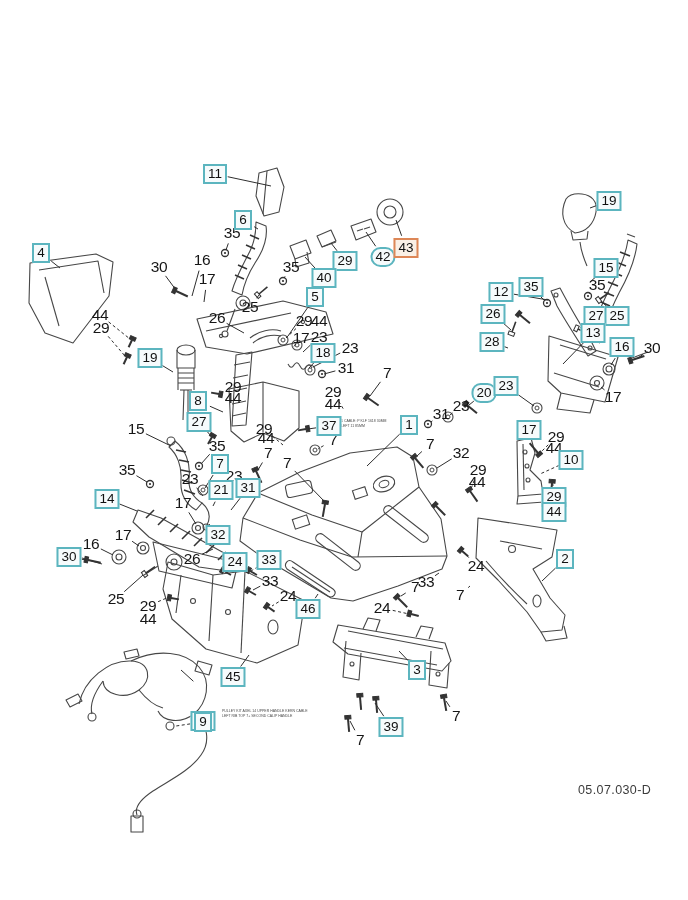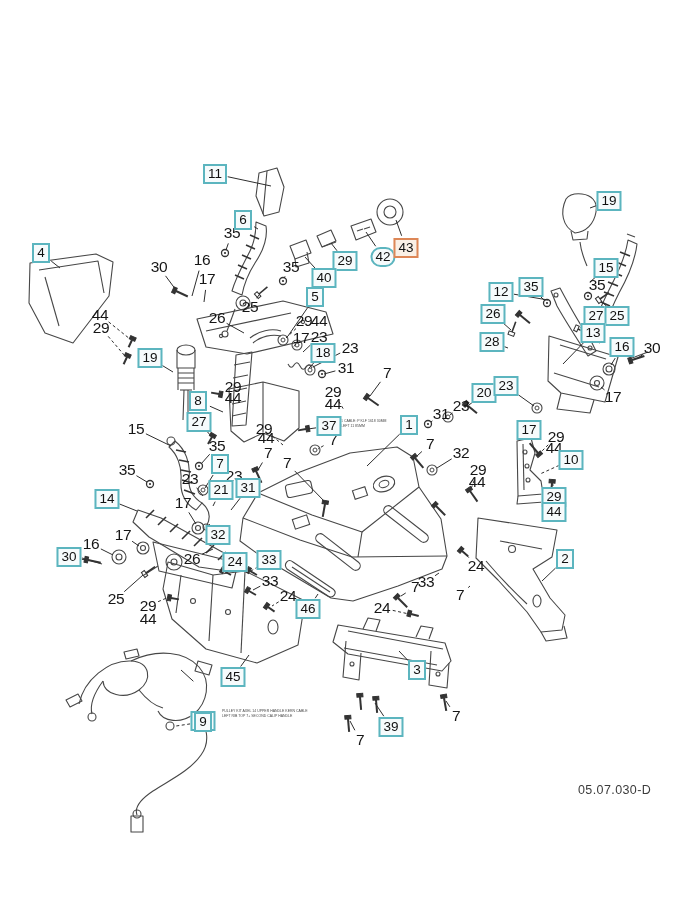--- a/index.html
+++ b/index.html
@@ -513,21 +513,21 @@
     <div class="co" style="left: 617px; top: 316px;">25</div>
     <div class="co" style="left: 492px; top: 342px;">28</div>
     <div class="co" style="left: 593px; top: 333px;">13</div>
     <div class="co" style="left: 622px; top: 347px;">16</div>
     <div class="co" style="left: 323px; top: 353px;">18</div>
     <div class="co" style="left: 150px; top: 358px;">19</div>
     <div class="co" style="left: 198px; top: 401px;">8</div>
     <div class="co" style="left: 199px; top: 422px;">27</div>
     <div class="co" style="left: 329px; top: 426px;">37</div>
     <div class="co" style="left: 409px; top: 425px;">1</div>
-    <div class="co" style="left: 484px; top: 393px;">20</div>
+    <div class="co" style="left: 484px; top: 393px; border-radius: 9px;">20</div>
     <div class="co" style="left: 506px; top: 386px;">23</div>
     <div class="co" style="left: 529px; top: 430px;">17</div>
     <div class="co" style="left: 571px; top: 460px;">10</div>
     <div class="co" style="left: 554px; top: 497px;">29</div>
     <div class="co" style="left: 554px; top: 512px;">44</div>
     <div class="co" style="left: 220px; top: 464px;">7</div>
     <div class="co" style="left: 221px; top: 490px;">21</div>
     <div class="co" style="left: 248px; top: 488px;">31</div>
     <div class="co" style="left: 107px; top: 499px;">14</div>
     <div class="co" style="left: 218px; top: 535px;">32</div>

